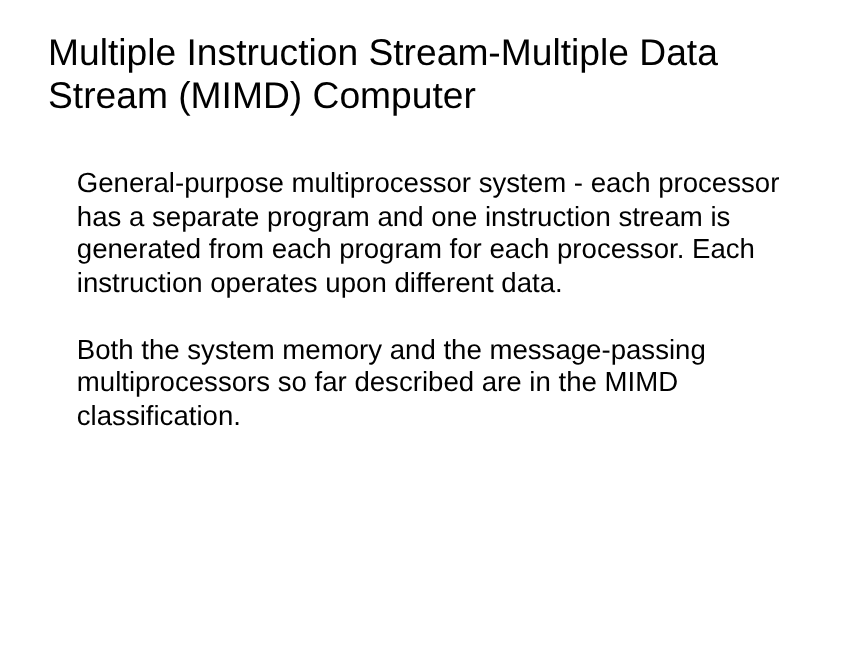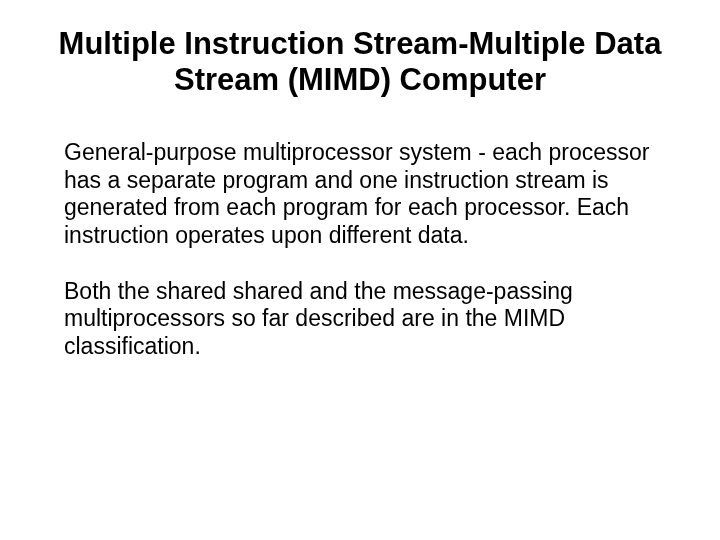--- a/index.html
+++ b/index.html
@@ -14,22 +14,22 @@
     position: relative;
   }
   .slide {
     width: 720px;
     height: 540px;
     position: relative;
     box-sizing: border-box;
   }
   .title {
     font-size: 31px;
-    font-weight: 700;
-    text-align: center;
+    font-weight: 400;
+    text-align: left;
     margin: 26px 40px 0 40px;
     line-height: 1.15;
     letter-spacing: 0px;
   }
   .body {
     font-size: 23px;
     font-weight: 400;
     margin: 42px 54px 0 64px;
     line-height: 1.2;
   }
@@ -39,16 +39,16 @@
 </style>
 </head>
 <body>
 
 <div class="slide">
 
   <div class="title">Multiple Instruction Stream-Multiple Data Stream (MIMD) Computer</div>
 
   <div class="body">
     <p>General-purpose multiprocessor system - each processor has a separate program and one instruction stream is generated from each program for each processor. Each instruction operates upon different data.</p>
-    <p>Both the shared shared and the message-passing multiprocessors so far described are in the MIMD classification.</p>
+    <p>Both the system memory and the message-passing multiprocessors so far described are in the MIMD classification.</p>
   </div>
 
 </div>
 
 </body></html>

